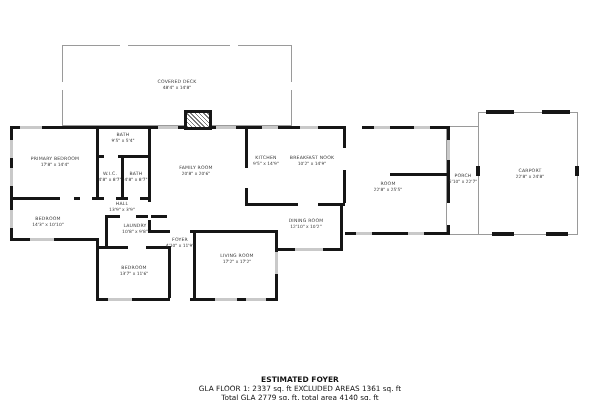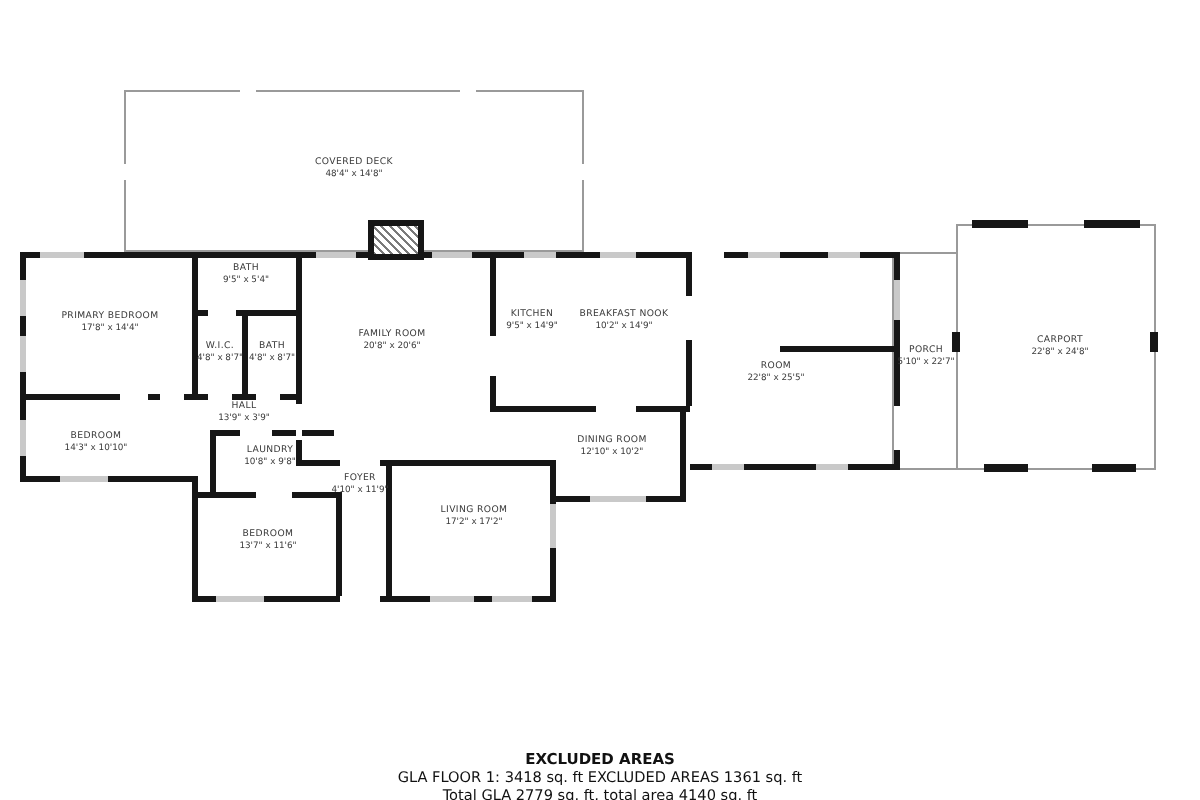--- a/index.html
+++ b/index.html
@@ -178,18 +178,18 @@
   <div class="room-label" style="left:463px;top:179px;">
     <div class="rn">PORCH</div>
     <div class="rd">5'10" x 22'7"</div>
   </div>
   <div class="room-label" style="left:530px;top:174px;">
     <div class="rn">CARPORT</div>
     <div class="rd">22'8" x 24'8"</div>
   </div>
 
   <div class="footer">
-    <div class="ft">EXCLUDED AREAS</div>
-    <div class="fl">GLA FLOOR 1: 3418 sq. ft EXCLUDED AREAS 1361 sq. ft</div>
+    <div class="ft">ESTIMATED FOYER</div>
+    <div class="fl">GLA FLOOR 1: 2337 sq. ft EXCLUDED AREAS 1361 sq. ft</div>
     <div class="fl">Total GLA 2779 sq. ft, total area 4140 sq. ft</div>
   </div>
 
 </div>
 
 </body></html>

